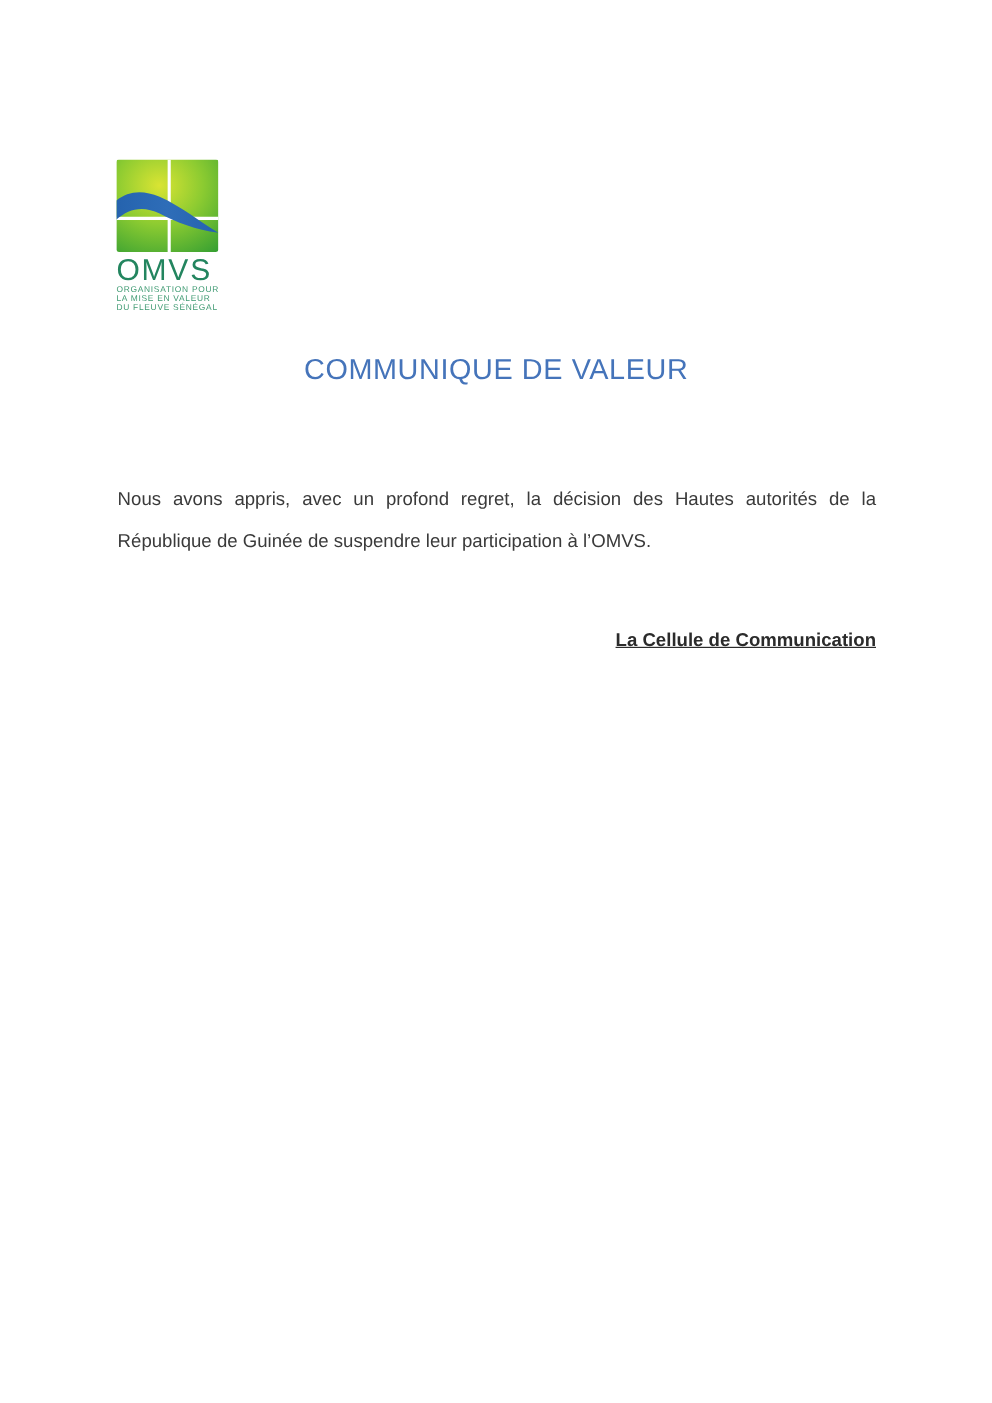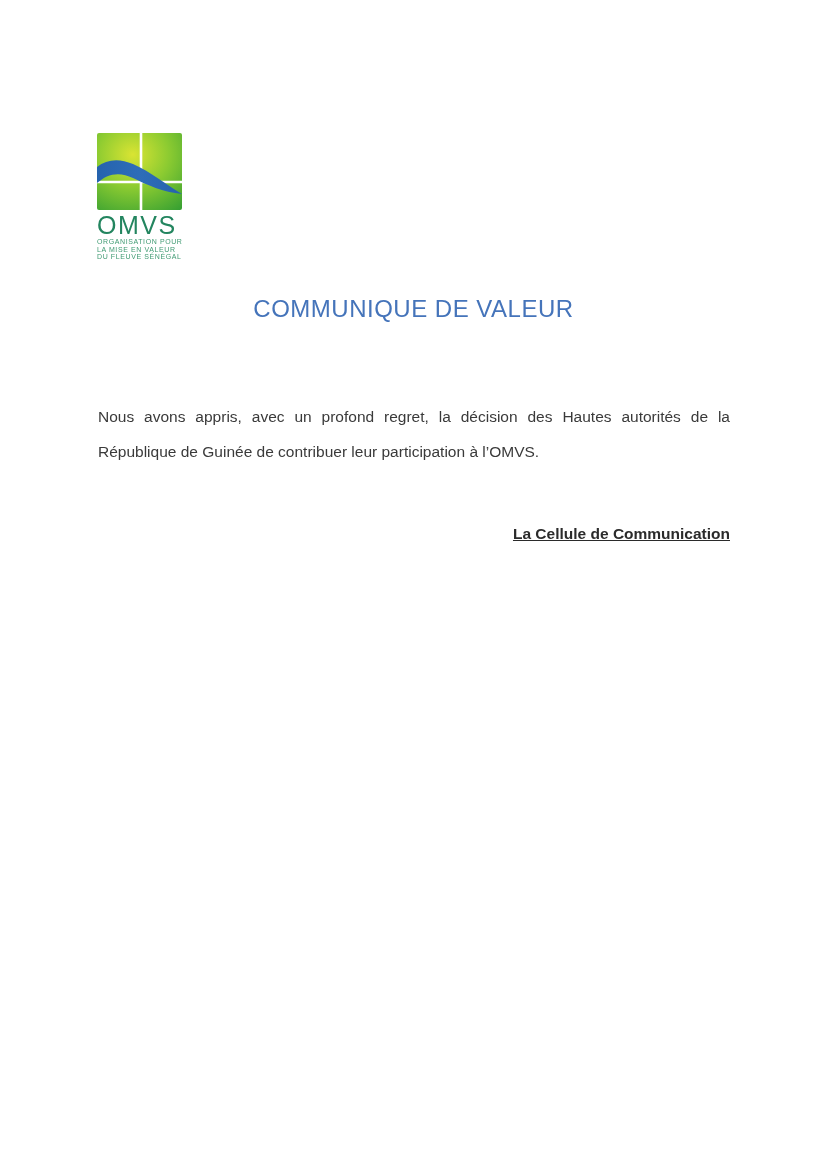--- a/index.html
+++ b/index.html
@@ -101,20 +101,20 @@
     </svg>
     <div class="logo-acronym">OMVS</div>
     <div class="logo-orgline">ORGANISATION POUR</div>
     <div class="logo-orgline">LA MISE EN VALEUR</div>
     <div class="logo-orgline">DU FLEUVE SÉNÉGAL</div>
   </div>
 
   <div class="doc-title">COMMUNIQUE DE VALEUR</div>
 
   <div class="doc-body">
-    <p>Nous avons appris, avec un profond regret, la décision des Hautes autorités de la République de Guinée de contribuer leur participation à l’OMVS.</p>
+    <p>Nous avons appris, avec un profond regret, la décision des Hautes autorités de la République de Guinée de suspendre leur participation à l’OMVS.</p>
 
     <div class="signature">
       <span>La Cellule de Communication</span>
     </div>
   </div>
 
 </div>
 
 </body></html>

